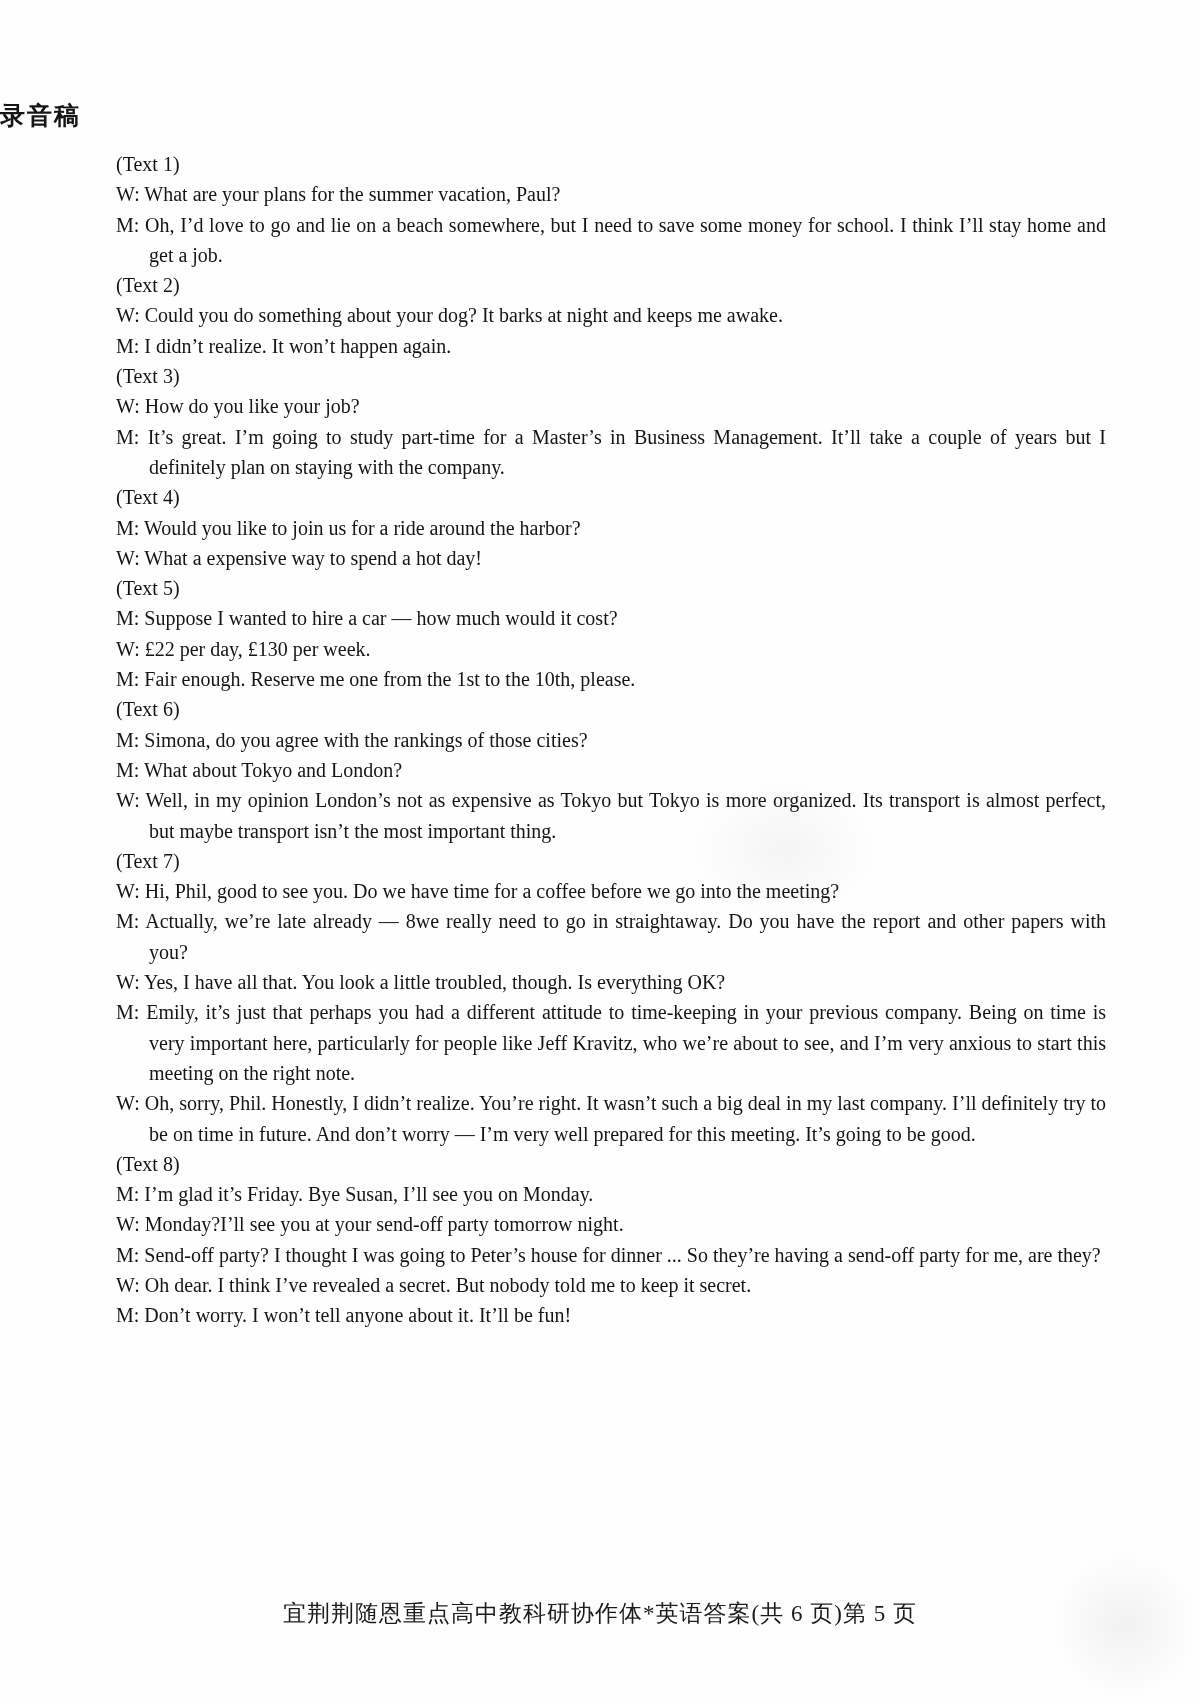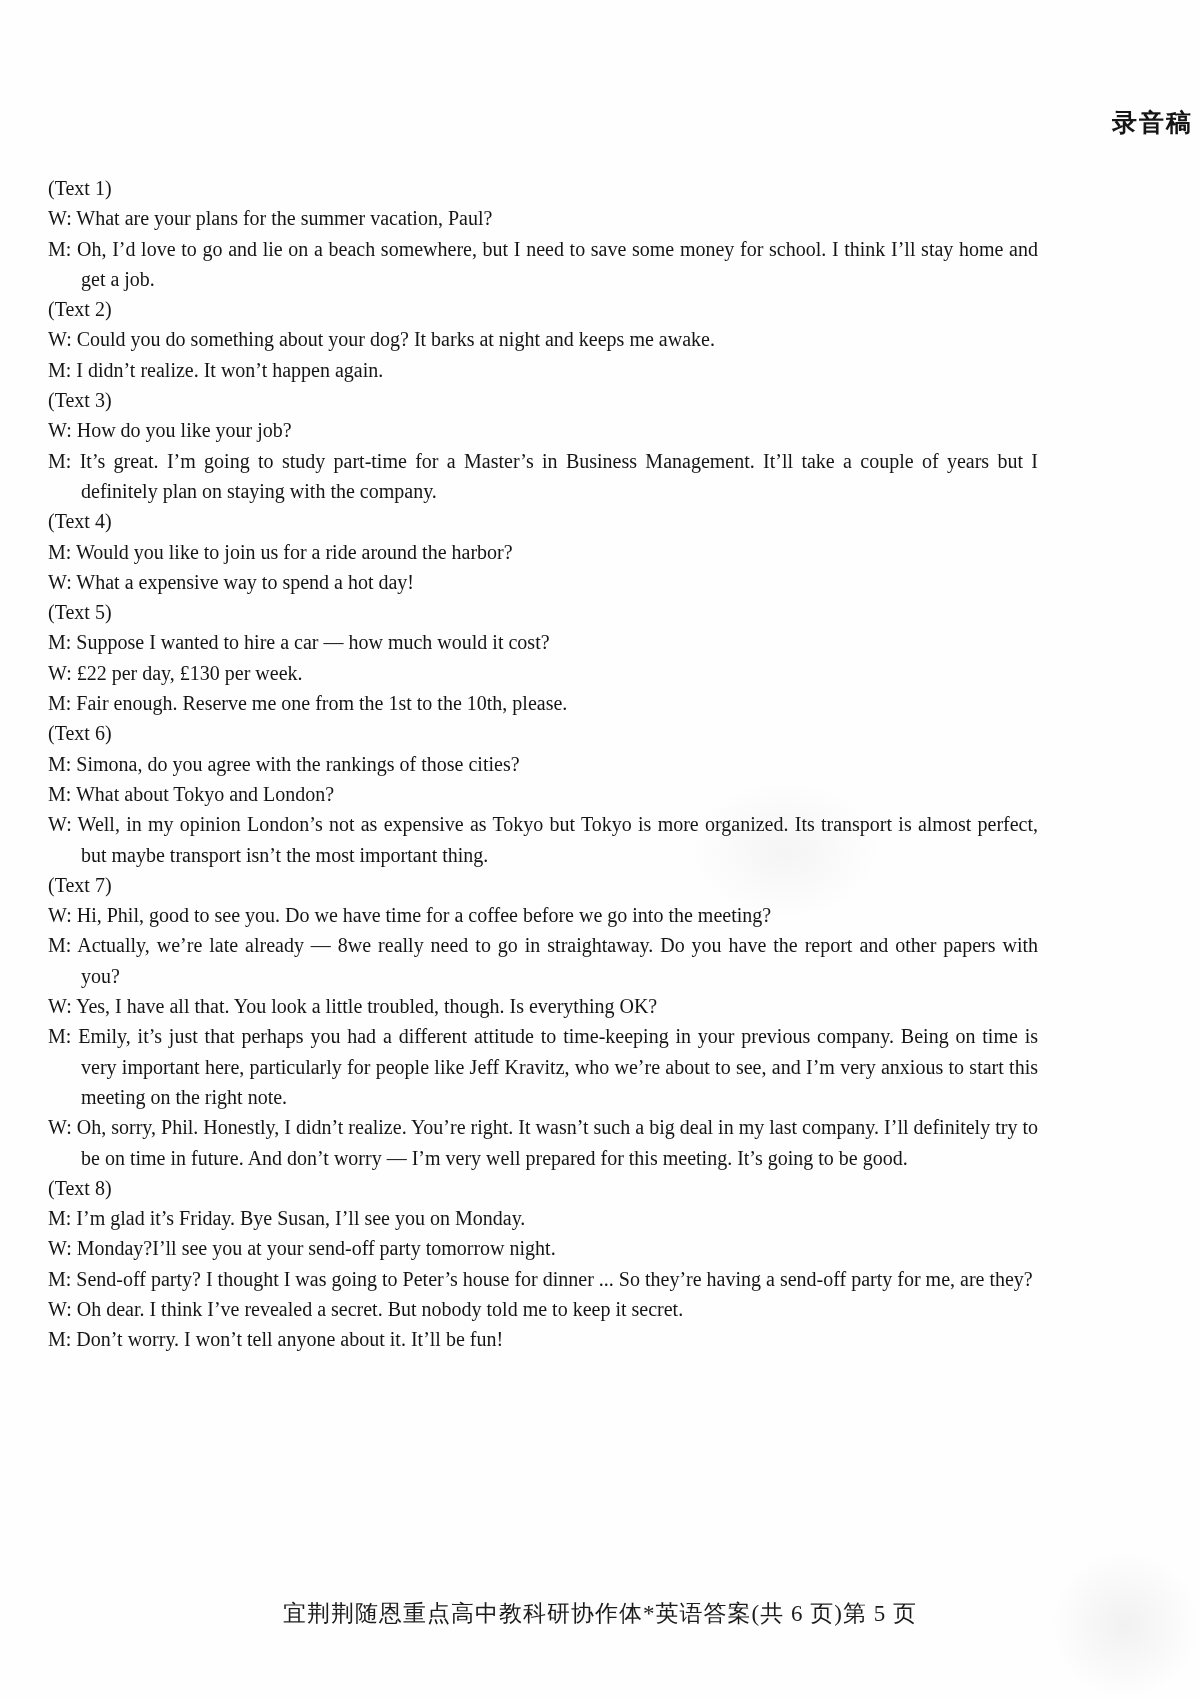--- a/index.html
+++ b/index.html
@@ -10,31 +10,31 @@
   .page {
     position: relative;
     width: 1200px;
     height: 1699px;
     background: #fefefe;
     overflow: hidden;
     font-family: "Liberation Serif", "DejaVu Serif", serif;
     color: #151515;
   }
   .title {
-    margin: 7px;
+    margin: 0;
     padding-top: 103px;
-    text-align: right;
+    text-align: left;
     font-size: 25px;
     font-weight: 600;
     line-height: 1;
     letter-spacing: 2px;
   }
   .transcript {
-    margin-top: 38px;
-    padding-left: 48px;
+    margin-top: 21px;
+    padding-left: 116px;
     width: 990px;
     font-size: 20px;
     line-height: 30.3px;
   }
   .transcript p {
     margin: 0;
   }
   .section-label {
     text-align: left;
   }

